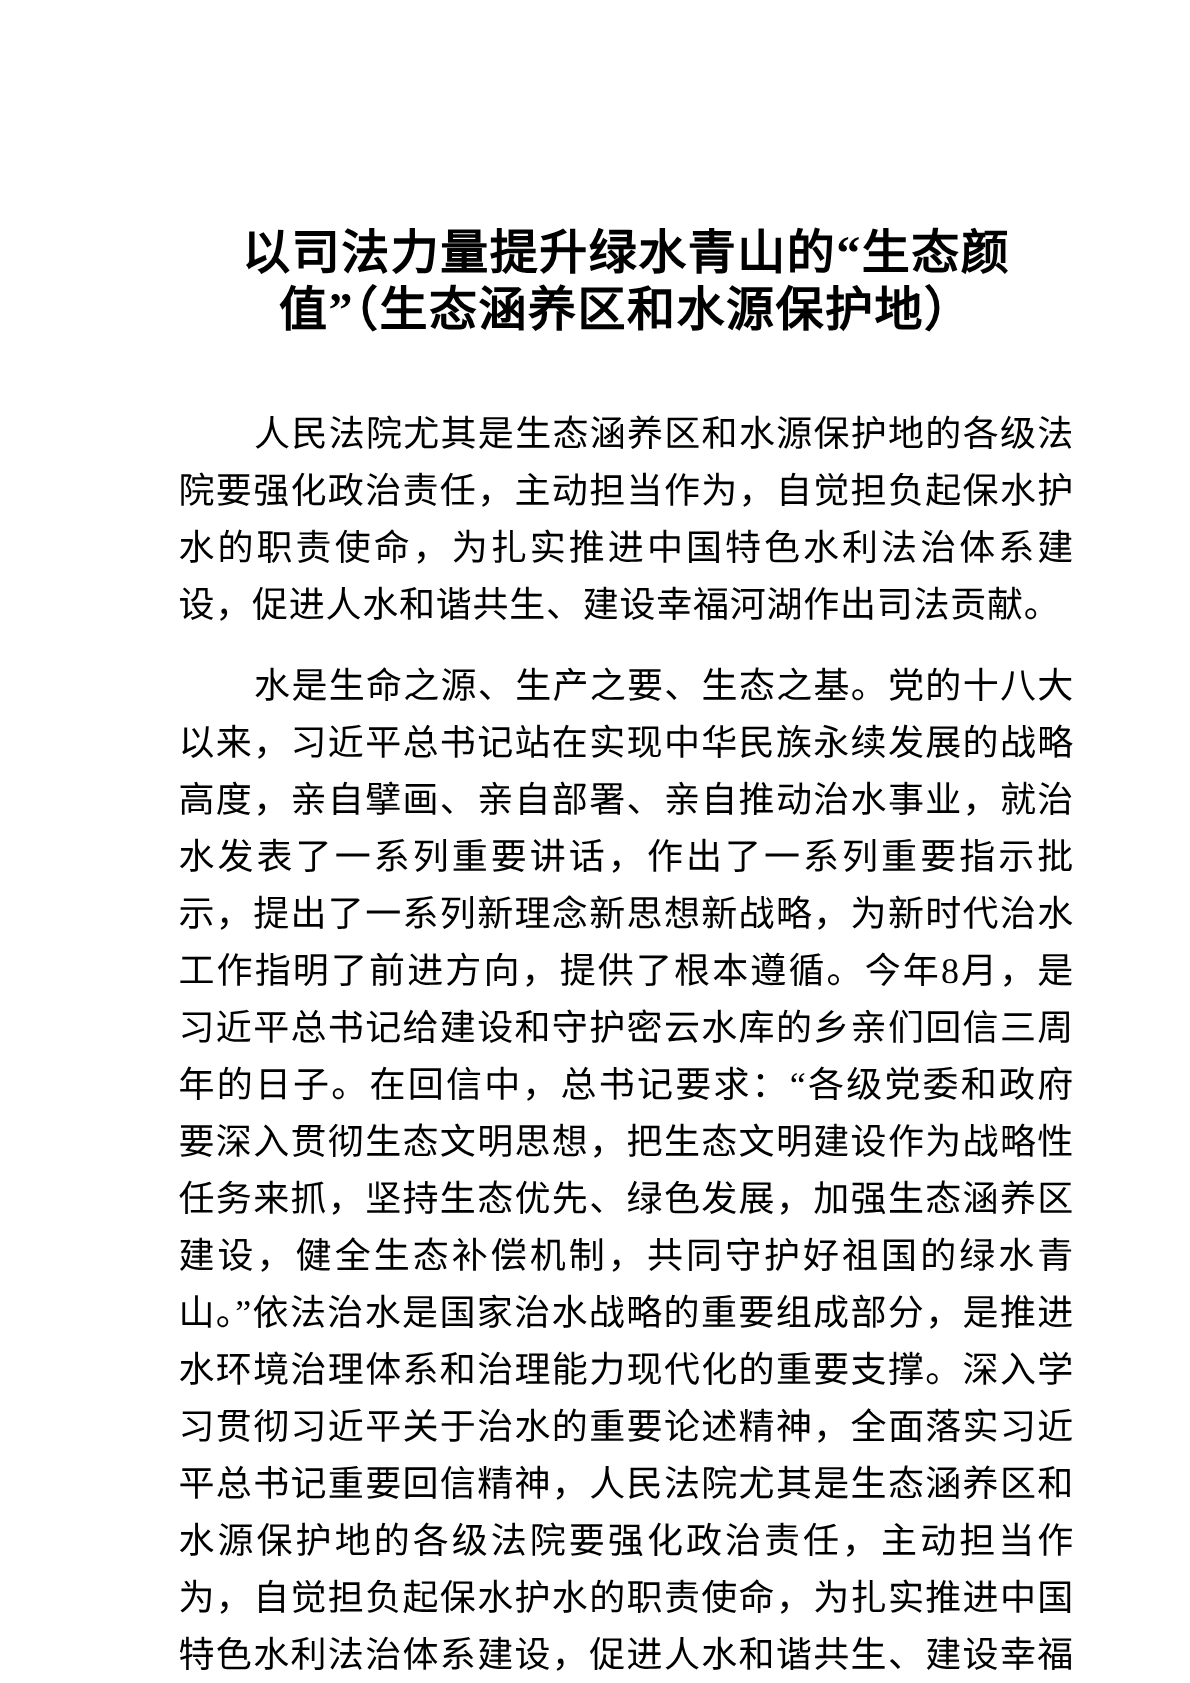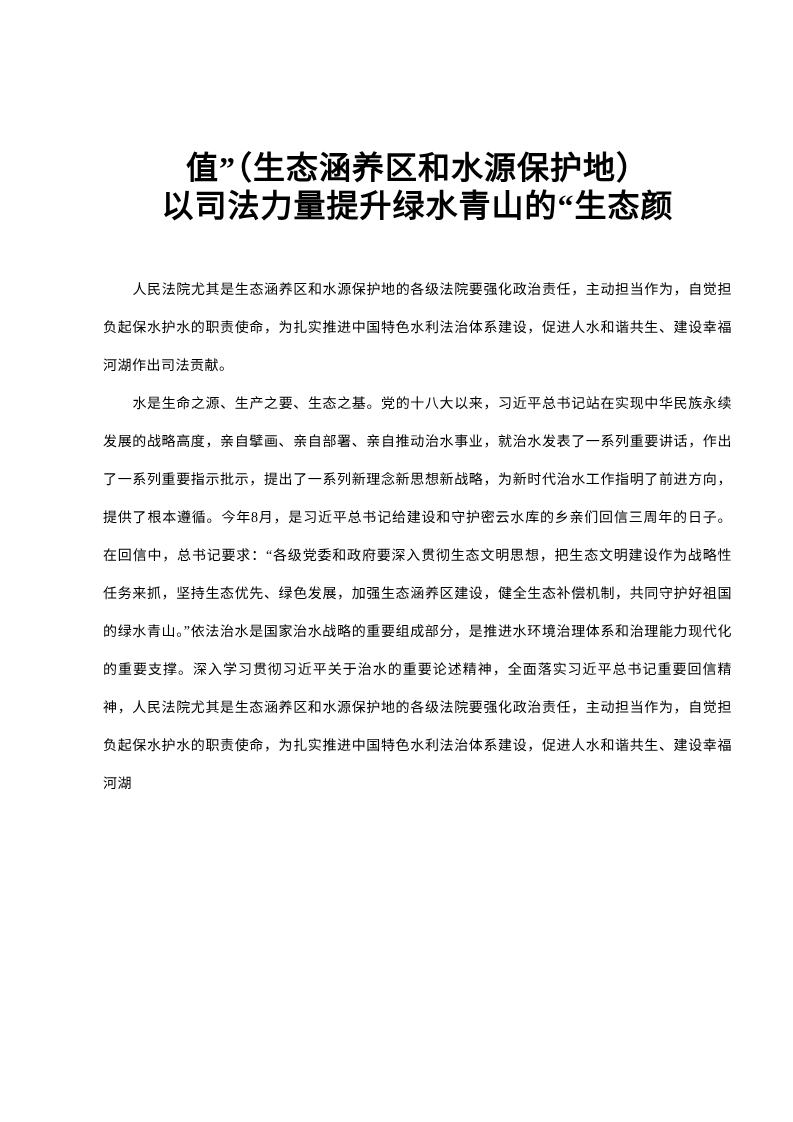--- a/index.html
+++ b/index.html
@@ -26,36 +26,36 @@
     font-weight: bold;
     letter-spacing: 1px;
     margin: 0 0 46px 0;
     font-family: "Liberation Serif", "DejaVu Serif", serif;
   }
   .doc-title .title-line {
     display: block;
     white-space: nowrap;
   }
   .body-text p {
-    margin: 0;
-    font-size: 14px;
+    margin: 16px;
+    font-size: 24px;
     line-height: 38px;
     letter-spacing: 0.5px;
     text-align: justify;
     text-justify: inter-character;
     text-indent: 2.1em;
     word-break: break-all;
   }
 </style>
 </head>
 <body>
 
 <div class="page">
   <h1 class="doc-title">
+    <span class="title-line">以司法力量提升绿水青山的“生态颜</span>
     <span class="title-line">值”（生态涵养区和水源保护地）</span>
-    <span class="title-line">以司法力量提升绿水青山的“生态颜</span>
   </h1>
 
   <div class="body-text">
     <p>人民法院尤其是生态涵养区和水源保护地的各级法院要强化政治责任，主动担当作为，自觉担负起保水护水的职责使命，为扎实推进中国特色水利法治体系建设，促进人水和谐共生、建设幸福河湖作出司法贡献。</p>
     <p>水是生命之源、生产之要、生态之基。党的十八大以来，习近平总书记站在实现中华民族永续发展的战略高度，亲自擘画、亲自部署、亲自推动治水事业，就治水发表了一系列重要讲话，作出了一系列重要指示批示，提出了一系列新理念新思想新战略，为新时代治水工作指明了前进方向，提供了根本遵循。今年8月，是习近平总书记给建设和守护密云水库的乡亲们回信三周年的日子。在回信中，总书记要求：“各级党委和政府要深入贯彻生态文明思想，把生态文明建设作为战略性任务来抓，坚持生态优先、绿色发展，加强生态涵养区建设，健全生态补偿机制，共同守护好祖国的绿水青山。”依法治水是国家治水战略的重要组成部分，是推进水环境治理体系和治理能力现代化的重要支撑。深入学习贯彻习近平关于治水的重要论述精神，全面落实习近平总书记重要回信精神，人民法院尤其是生态涵养区和水源保护地的各级法院要强化政治责任，主动担当作为，自觉担负起保水护水的职责使命，为扎实推进中国特色水利法治体系建设，促进人水和谐共生、建设幸福河湖</p>
   </div>
 </div>
 
 </body></html>

